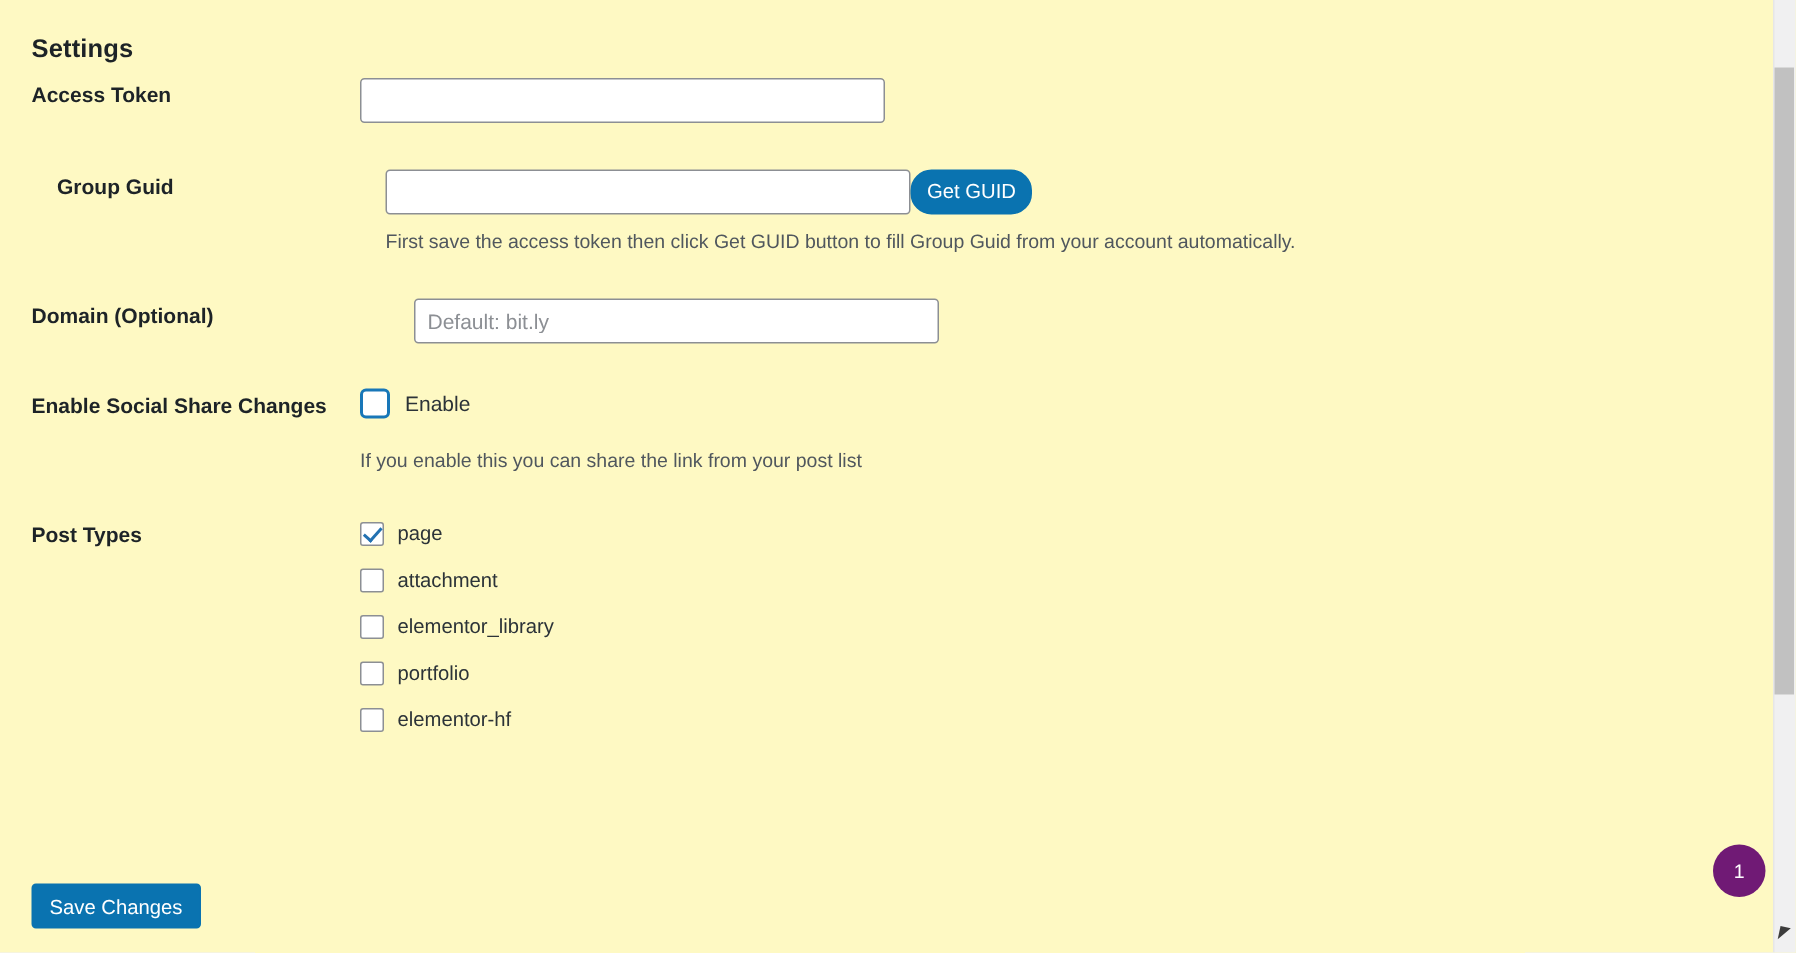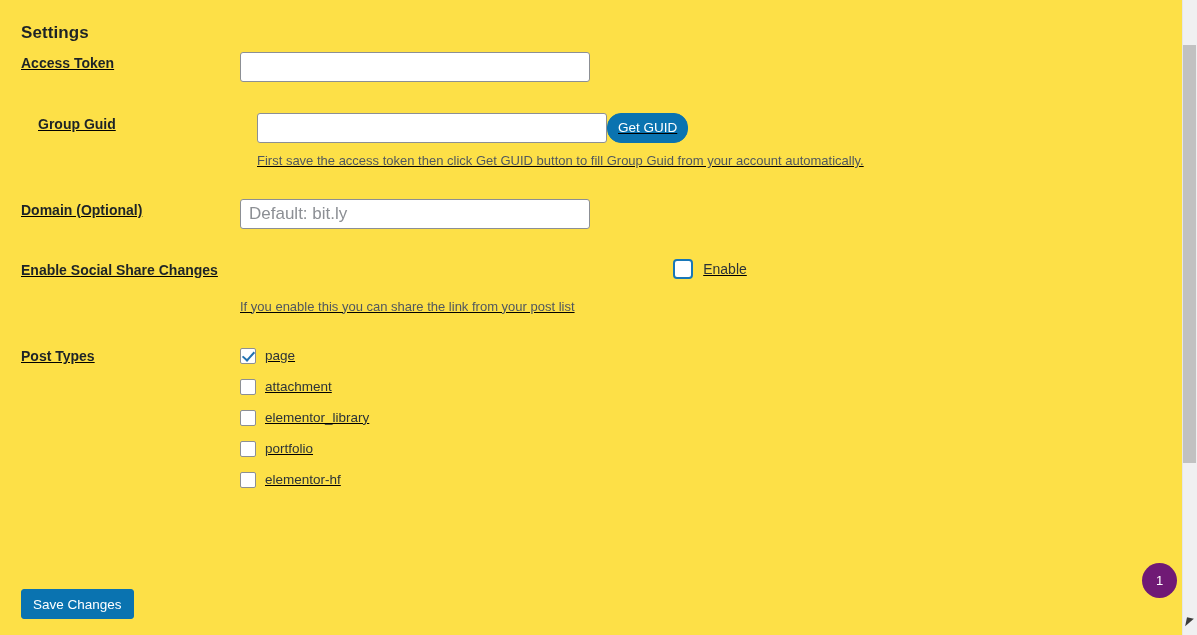--- a/index.html
+++ b/index.html
@@ -11,21 +11,21 @@
     overflow: hidden;
     background: #f0f0f1;
     font-family: "Liberation Sans", sans-serif;
     -webkit-font-smoothing: antialiased;
   }
 
   .page {
     position: relative;
     width: 1197px;
     height: 635px;
-    background: #fde047;
+    background: #fef9c3;
   }
 
   
   .page-title {
     position: absolute;
     left: 21px;
     top: 11px;
     font-size: 17px;
     font-weight: 600;
     color: #1d2327;
@@ -36,21 +36,20 @@
   
   .form-table {
     position: absolute;
     left: 0;
     top: 52px;
     width: 1180px;
   }
   .form-row {
     display: flex;
     align-items: flex-start;
-    text-decoration: underline;
   }
   .row-label {
     width: 240px;
     flex: 0 0 240px;
     padding-left: 21px;
     padding-top: 2px;
     font-size: 14px;
     font-weight: 600;
     color: #1d2327;
     line-height: 1.4;
@@ -61,21 +60,21 @@
   }
 
   
   .text-input {
     width: 350px;
     height: 30px;
     border: 1px solid #8c8f94;
     border-radius: 3px;
     background: #fff;
     padding: 0 8px;
-    font-size: 17px;
+    font-size: 14px;
     color: #2c3338;
     font-family: "Liberation Sans", sans-serif;
     outline: none;
     vertical-align: top;
   }
   .text-input::placeholder { color: #8c8f94; opacity: 1; }
 
   .inline-group {
     display: flex;
     align-items: flex-start;
@@ -169,21 +168,21 @@
     border: 2px solid #1877b8;
     border-radius: 4px;
     background: #fff;
   }
   .cb-lg + .cb-label {
     margin-left: 10px;
     font-size: 14px;
     color: #2c3338;
   }
 
-  .enable-row { height: 24px; margin-bottom: 16px; justify-content: center; }
+  .enable-row { height: 24px; margin-bottom: 16px; }
 
   
   .scroll-track {
     position: absolute;
     right: 0;
     top: 0;
     width: 15px;
     height: 635px;
     background: #f0f0f1;
     border-left: 1px solid #e6e6e7;
@@ -248,21 +247,21 @@
       <div class="row-label">Group Guid</div>
       <div class="row-field">
         <div class="inline-group">
           <input class="text-input" type="text" value="" placeholder="" style="">
           <button class="btn-primary">Get GUID</button>
         </div>
         <div class="desc">First save the access token then click Get GUID button to fill Group Guid from your account automatically.</div>
       </div>
     </div>
 
-    <div class="form-row" style="margin-bottom:28px;">
+    <div class="form-row" style="margin-bottom:28px;gap:36px;">
       <div class="row-label">Domain (Optional)</div>
       <div class="row-field">
         <input class="text-input" type="text" value="" placeholder="Default: bit.ly" style="">
       </div>
     </div>
 
     <div class="form-row" style="margin-bottom:28px;">
       <div class="row-label" style="padding-top:4px;">Enable Social Share Changes</div>
       <div class="row-field">
         <div class="cb-row enable-row">

